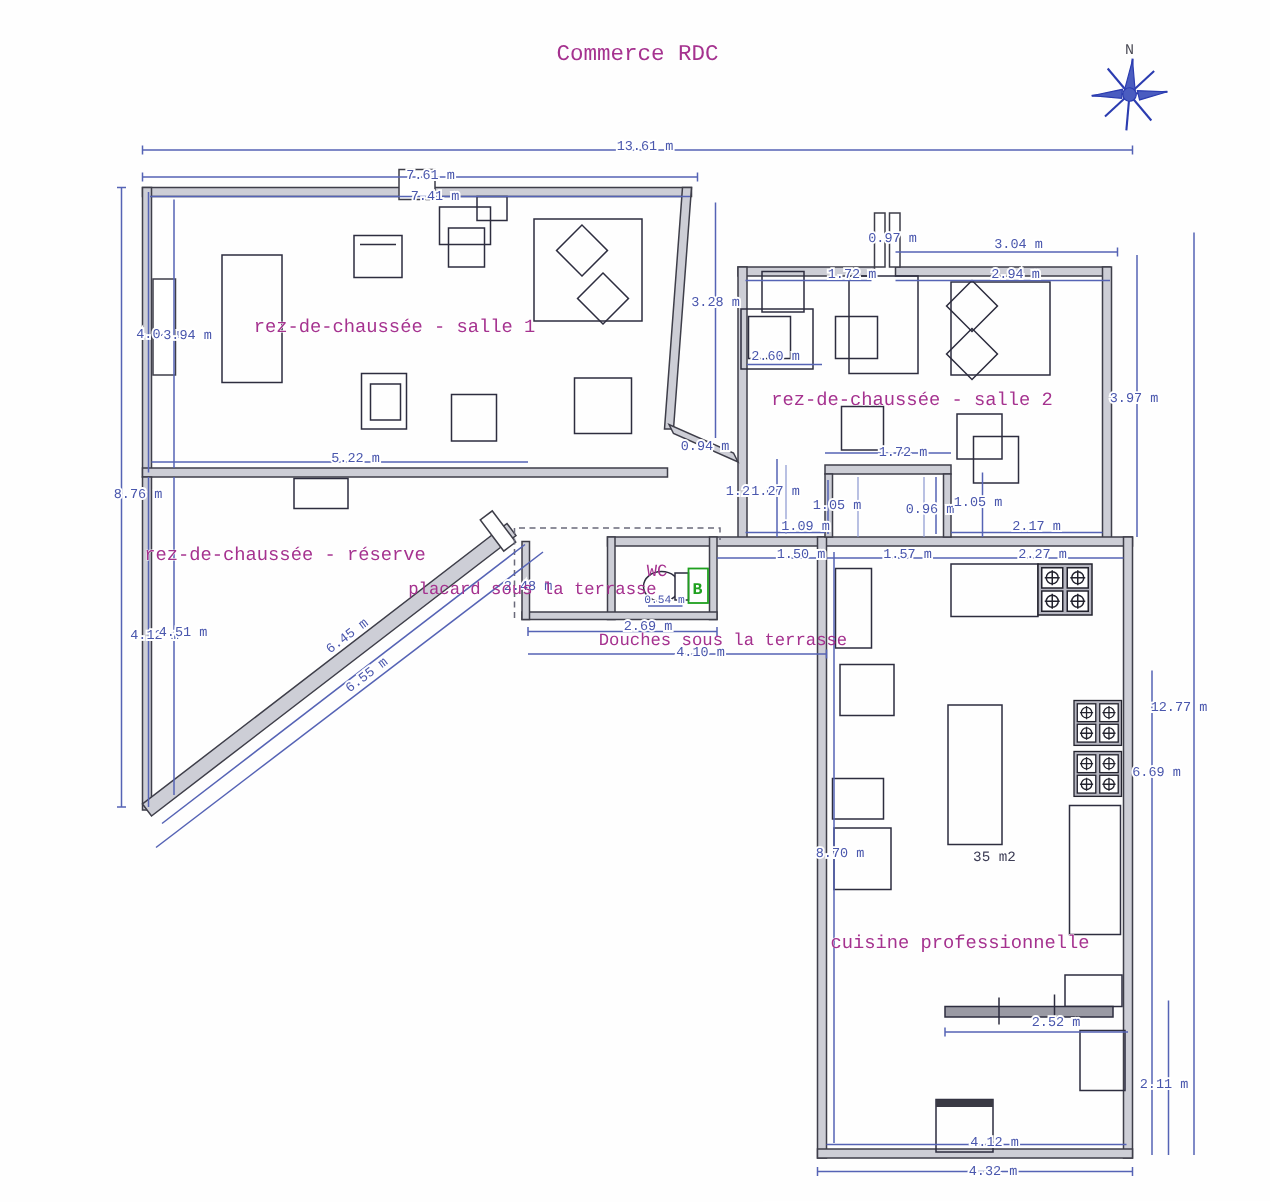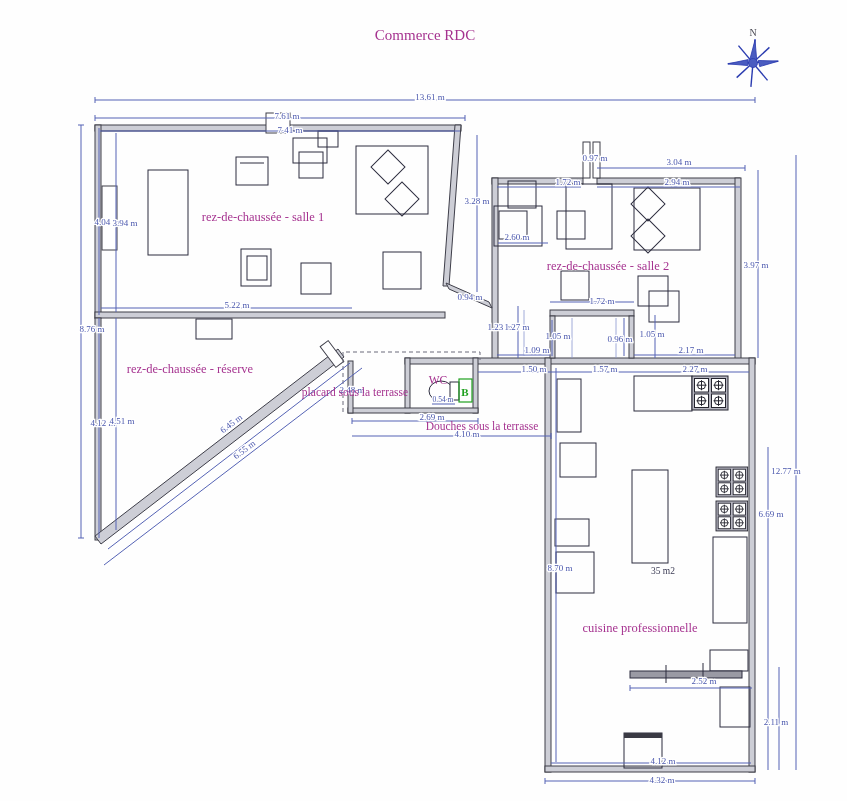--- a/index.html
+++ b/index.html
@@ -1,17 +1,17 @@
 <!DOCTYPE html>
 <html><head>
 <meta charset="utf-8">
 <style>
   html,body{margin:0;padding:0;background:#ffffff;}
   #stage{position:relative;width:847px;height:801px;background:#fefefe;overflow:hidden;
-         font-family:Liberation Serif, serif;}
+         font-family:Liberation Mono, monospace;}
   svg{display:block;}
   .wall{fill:#cdced6;stroke:#3e3e49;stroke-width:1;}
   .furn{fill:none;stroke:#2d2d3f;stroke-width:1;}
   .furnfill{fill:#ffffff;stroke:#2d2d3f;stroke-width:1;}
   .dimline{fill:none;stroke:#5563b5;stroke-width:1;}
   .dimlight{fill:none;stroke:#8a97d0;stroke-width:0.8;}
   .dashed{fill:none;stroke:#6a6a7a;stroke-width:1;stroke-dasharray:4 3;}
   .dim{font-size:9px;fill:#4a57ad;text-anchor:middle;paint-order:stroke;stroke:#ffffff;stroke-width:2.5px;}
   .dimsm{font-size:7.5px;fill:#4a57ad;text-anchor:middle;paint-order:stroke;stroke:#ffffff;stroke-width:2px;}
   .room{font-size:12.5px;fill:#a5328f;text-anchor:middle;paint-order:stroke;stroke:#ffffff;stroke-width:0.5px;}

